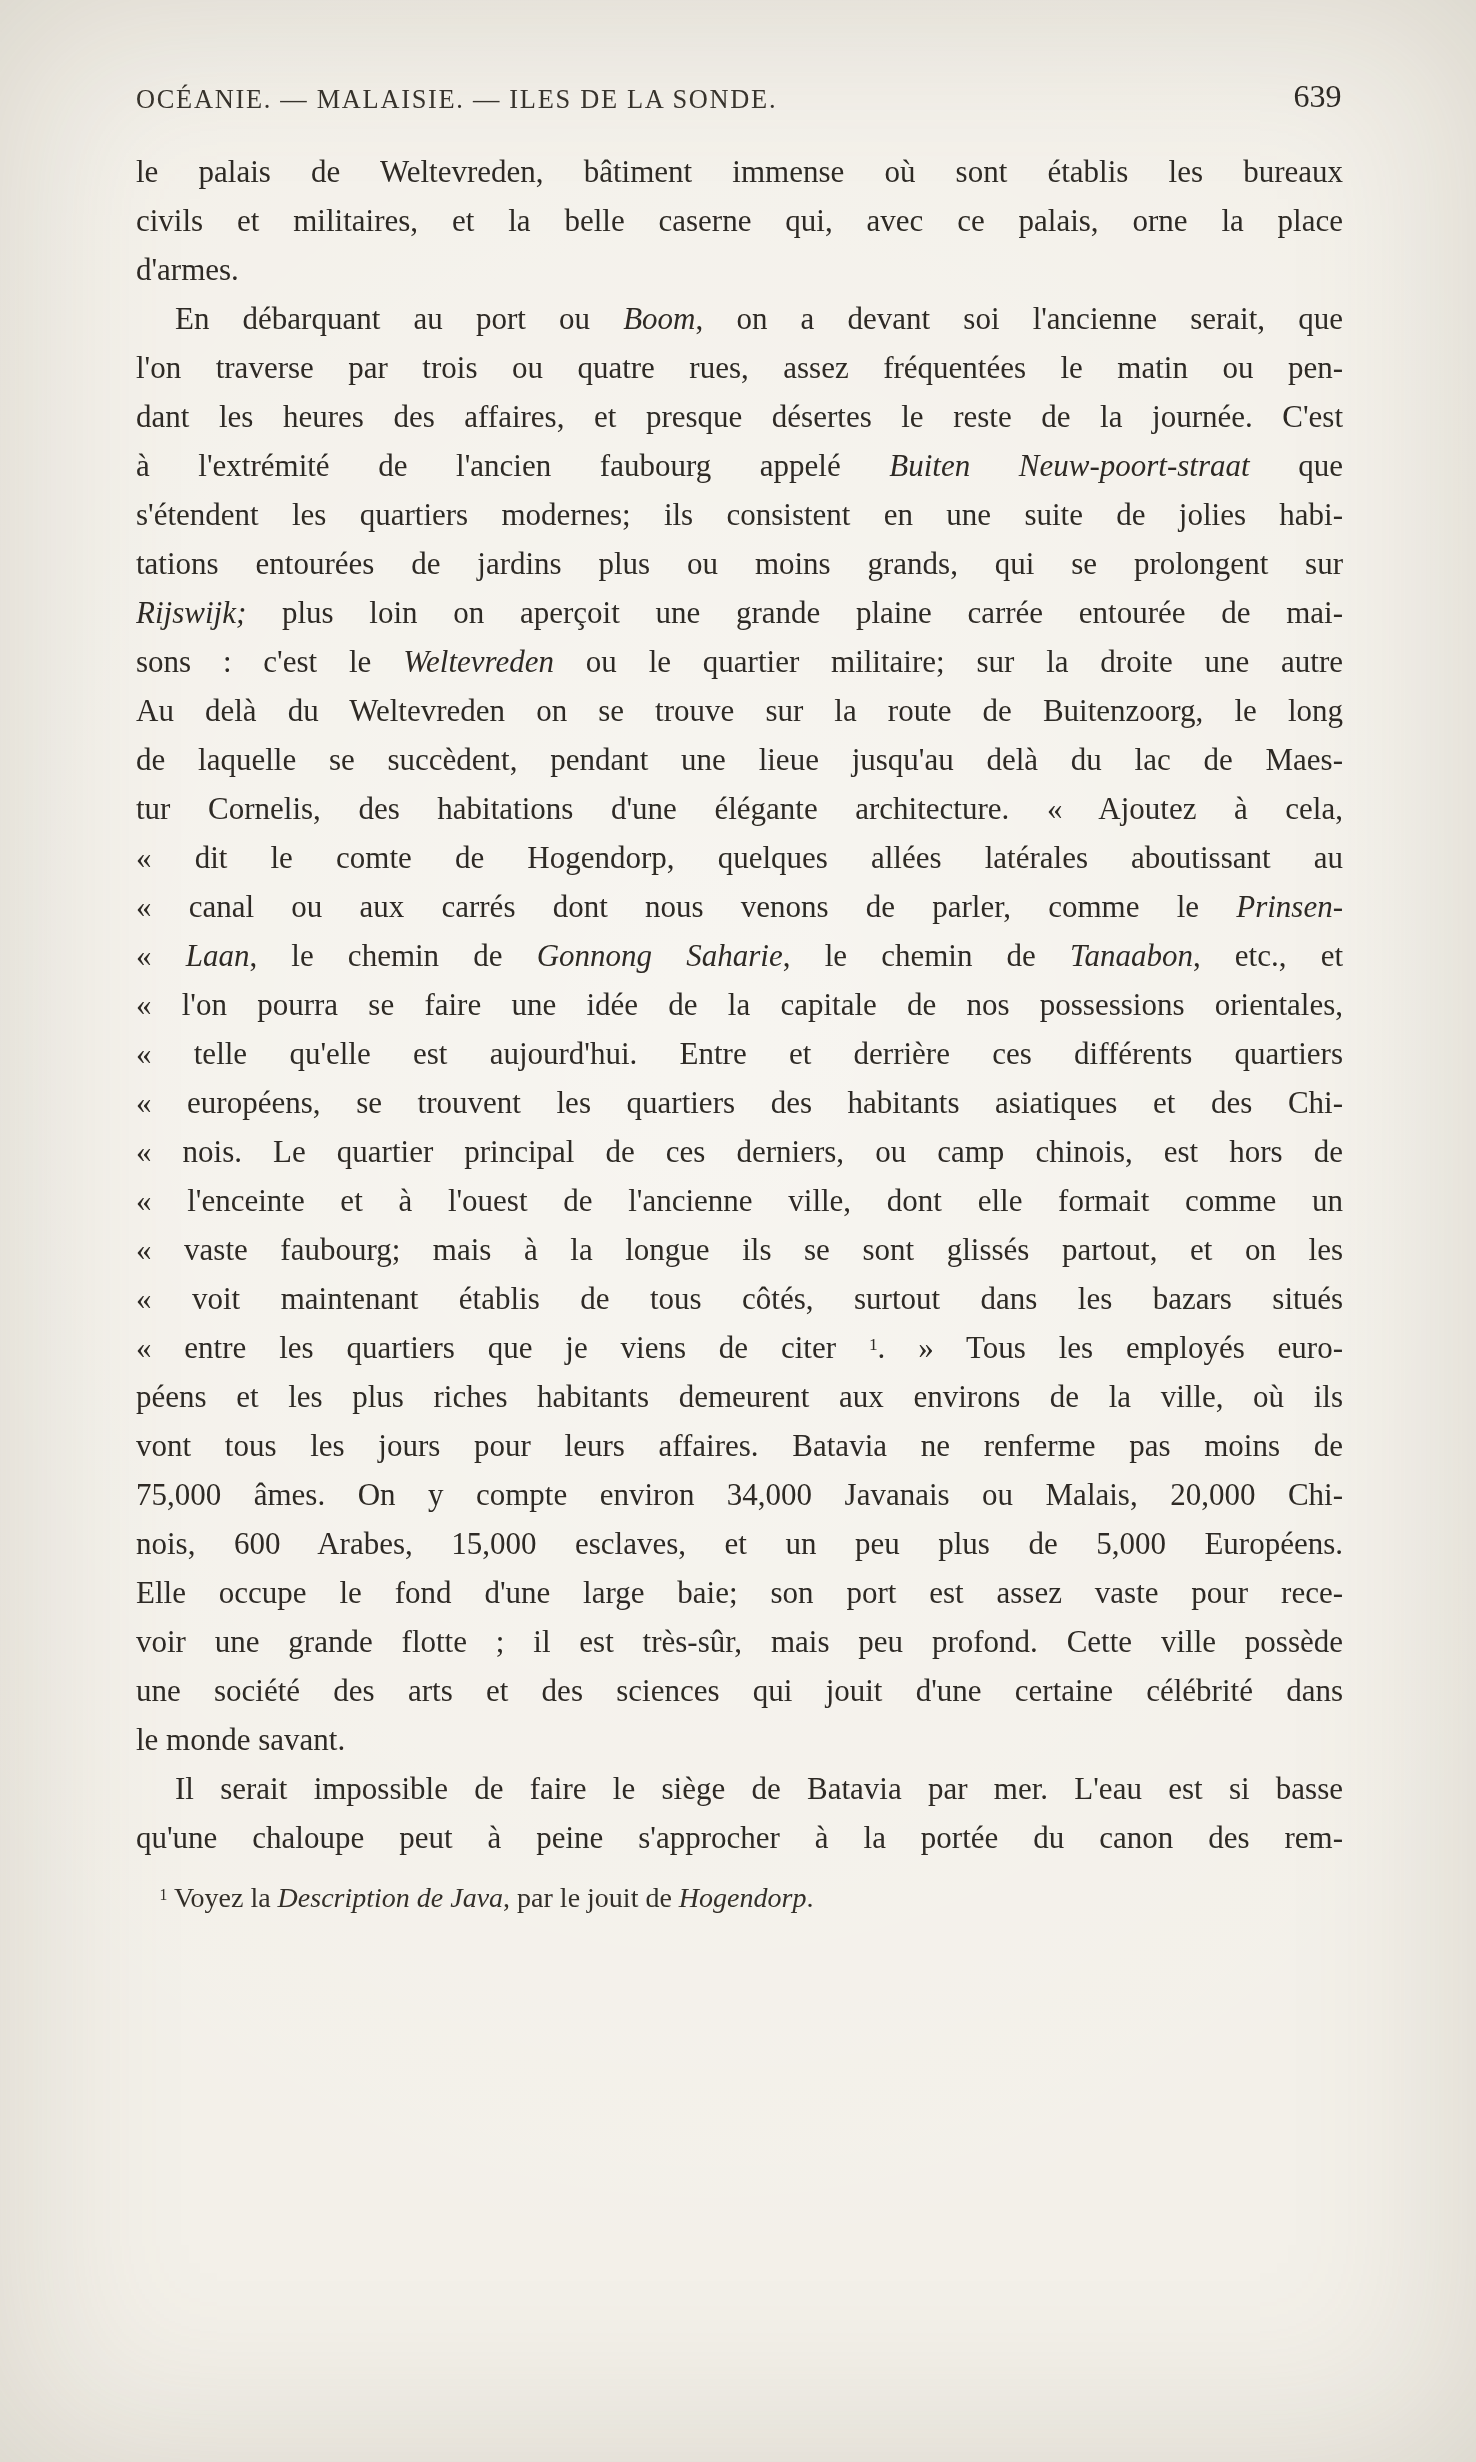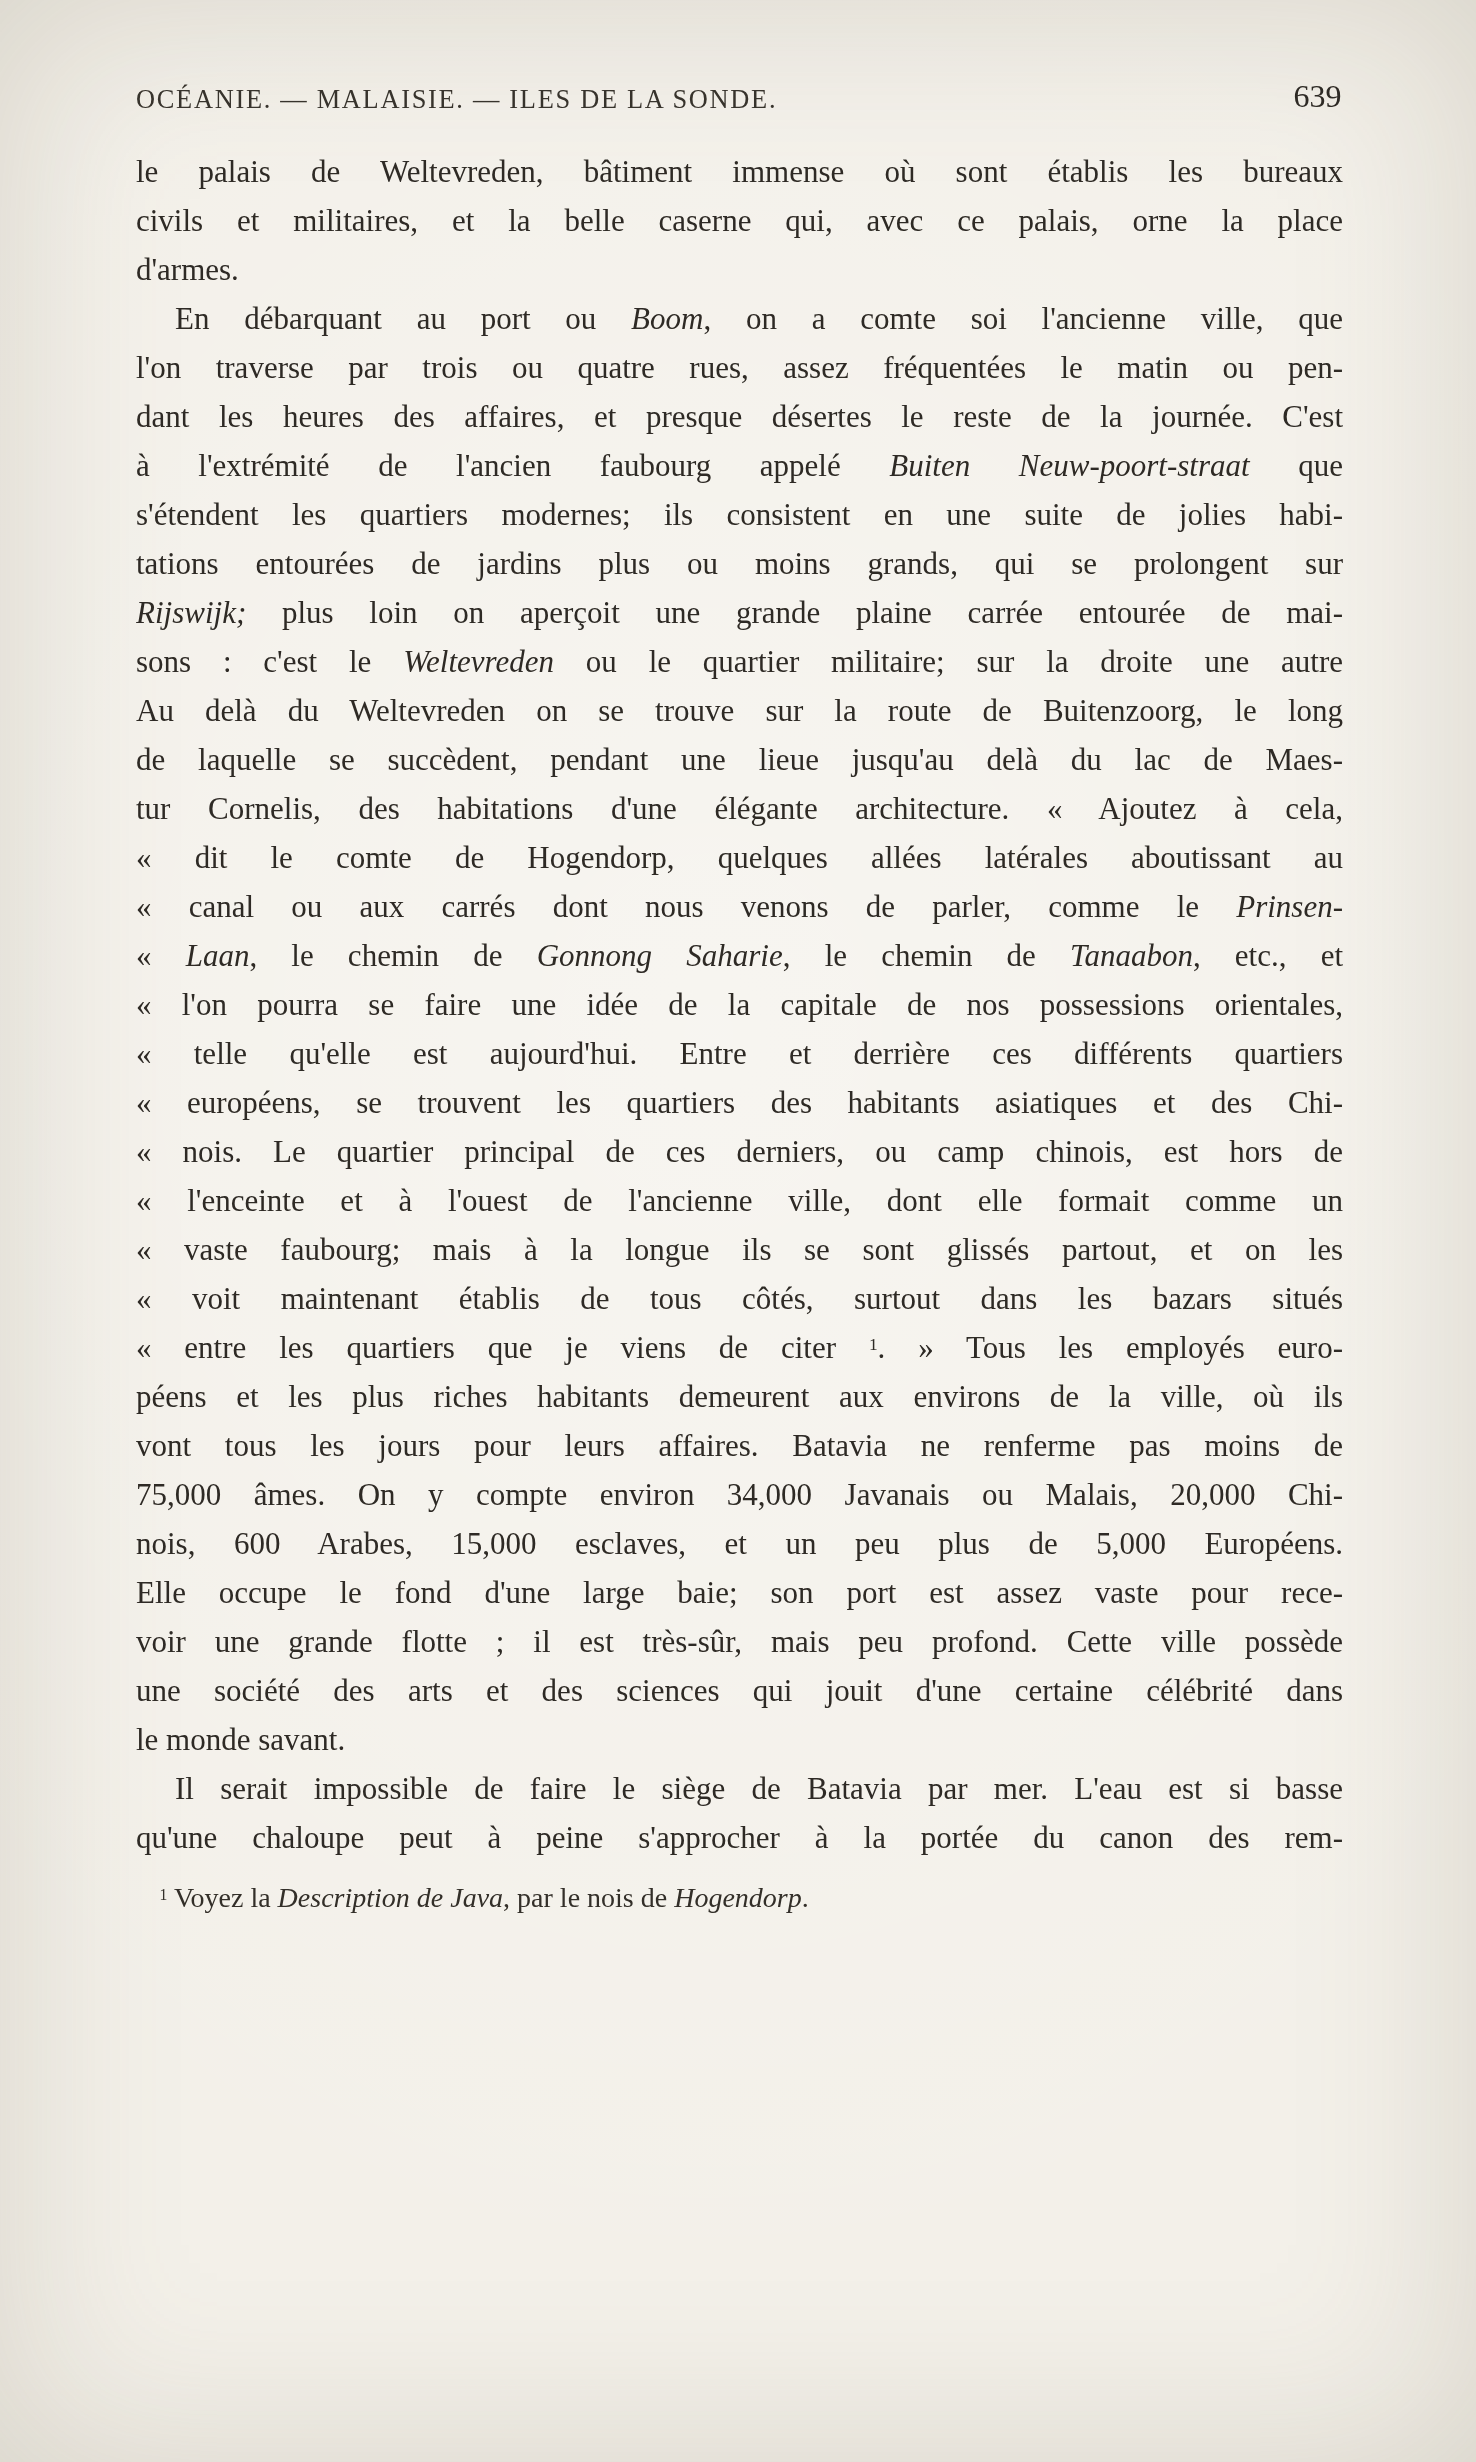--- a/index.html
+++ b/index.html
@@ -44,21 +44,21 @@
 
     <div class="running-head">
       <div class="head-title">OCÉANIE. — MALAISIE. — ILES DE LA SONDE.</div>
       <div class="page-number">639</div>
     </div>
 
     <div class="body-text">
         <div class="line"><span>le palais de Weltevreden, bâtiment immense où sont établis les bureaux</span></div>
         <div class="line"><span>civils et militaires, et la belle caserne qui, avec ce palais, orne la place</span></div>
         <div class="line end"><span>d'armes.</span></div>
-        <div class="line indent"><span>En débarquant au port ou </span><span class="it">Boom</span><span>, on a comte soi l'ancienne ville, que</span></div>
+        <div class="line indent"><span>En débarquant au port ou </span><span class="it">Boom</span><span>, on a devant soi l'ancienne serait, que</span></div>
         <div class="line"><span>l'on traverse par trois ou quatre rues, assez fréquentées le matin ou pen-</span></div>
         <div class="line"><span>dant les heures des affaires, et presque désertes le reste de la journée. C'est</span></div>
         <div class="line"><span>à l'extrémité de l'ancien faubourg appelé </span><span class="it">Buiten Neuw-poort-straat</span><span> que</span></div>
         <div class="line"><span>s'étendent les quartiers modernes; ils consistent en une suite de jolies habi-</span></div>
         <div class="line"><span>tations entourées de jardins plus ou moins grands, qui se prolongent sur</span></div>
         <div class="line"><span class="it">Rijswijk;</span><span> plus loin on aperçoit une grande plaine carrée entourée de mai-</span></div>
         <div class="line"><span>sons : c'est le </span><span class="it">Weltevreden</span><span> ou le quartier militaire; sur la droite une autre</span></div>
         <div class="line"><span>Au delà du Weltevreden on se trouve sur la route de Buitenzoorg, le long</span></div>
         <div class="line"><span>de laquelle se succèdent, pendant une lieue jusqu'au delà du lac de Maes-</span></div>
         <div class="line"><span>tur Cornelis, des habitations d'une élégante architecture. « Ajoutez à cela,</span></div>
@@ -79,18 +79,18 @@
         <div class="line"><span>nois, 600 Arabes, 15,000 esclaves, et un peu plus de 5,000 Européens.</span></div>
         <div class="line"><span>Elle occupe le fond d'une large baie; son port est assez vaste pour rece-</span></div>
         <div class="line"><span>voir une grande flotte ; il est très-sûr, mais peu profond. Cette ville possède</span></div>
         <div class="line"><span>une société des arts et des sciences qui jouit d'une certaine célébrité dans</span></div>
         <div class="line end"><span>le monde savant.</span></div>
         <div class="line indent"><span>Il serait impossible de faire le siège de Batavia par mer. L'eau est si basse</span></div>
         <div class="line"><span>qu'une chaloupe peut à peine s'approcher à la portée du canon des rem-</span></div>
       </div>
 
     <div class="footnote">
-      <span><span class="sup">1</span><span> Voyez la </span><span class="it">Description de Java</span><span>, par le nois de </span><span class="it">Hogendorp</span><span>.</span></span>
+      <span><span class="sup">1</span><span> Voyez la </span><span class="it">Description de Java</span><span>, par le jouit de </span><span class="it">Hogendorp</span><span>.</span></span>
     </div>
 
   </div>
 </div>
 
 
 </body></html>

